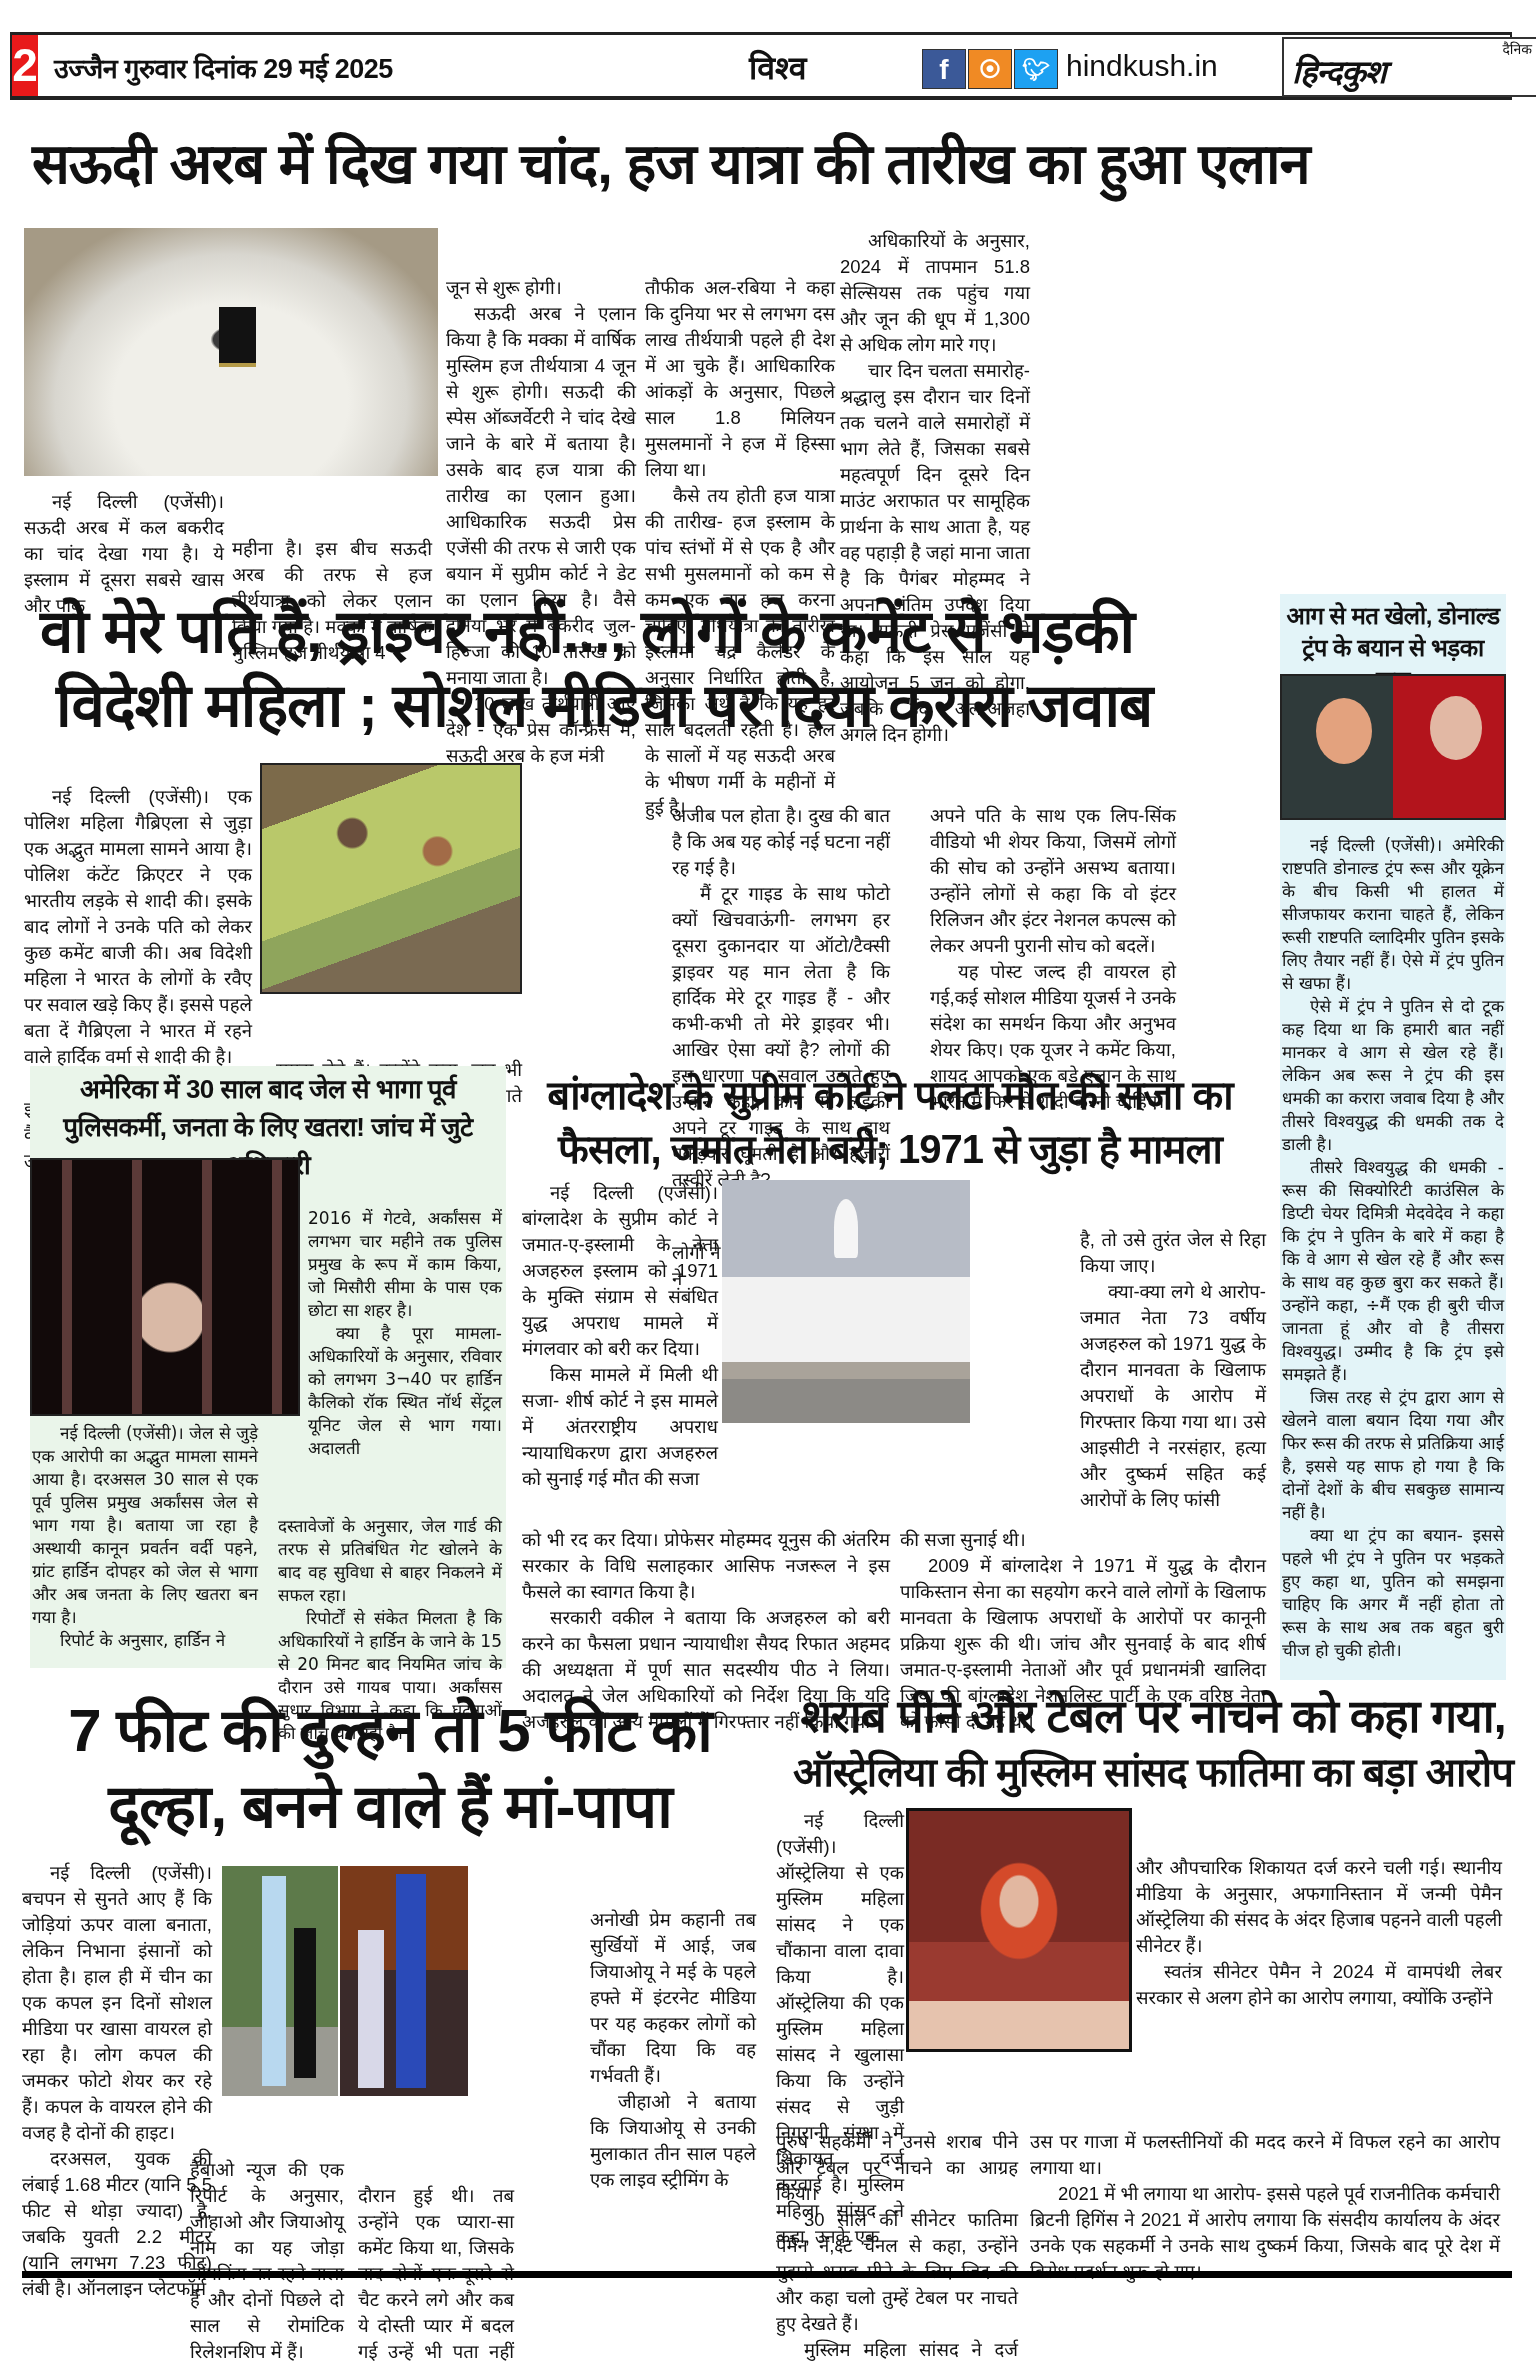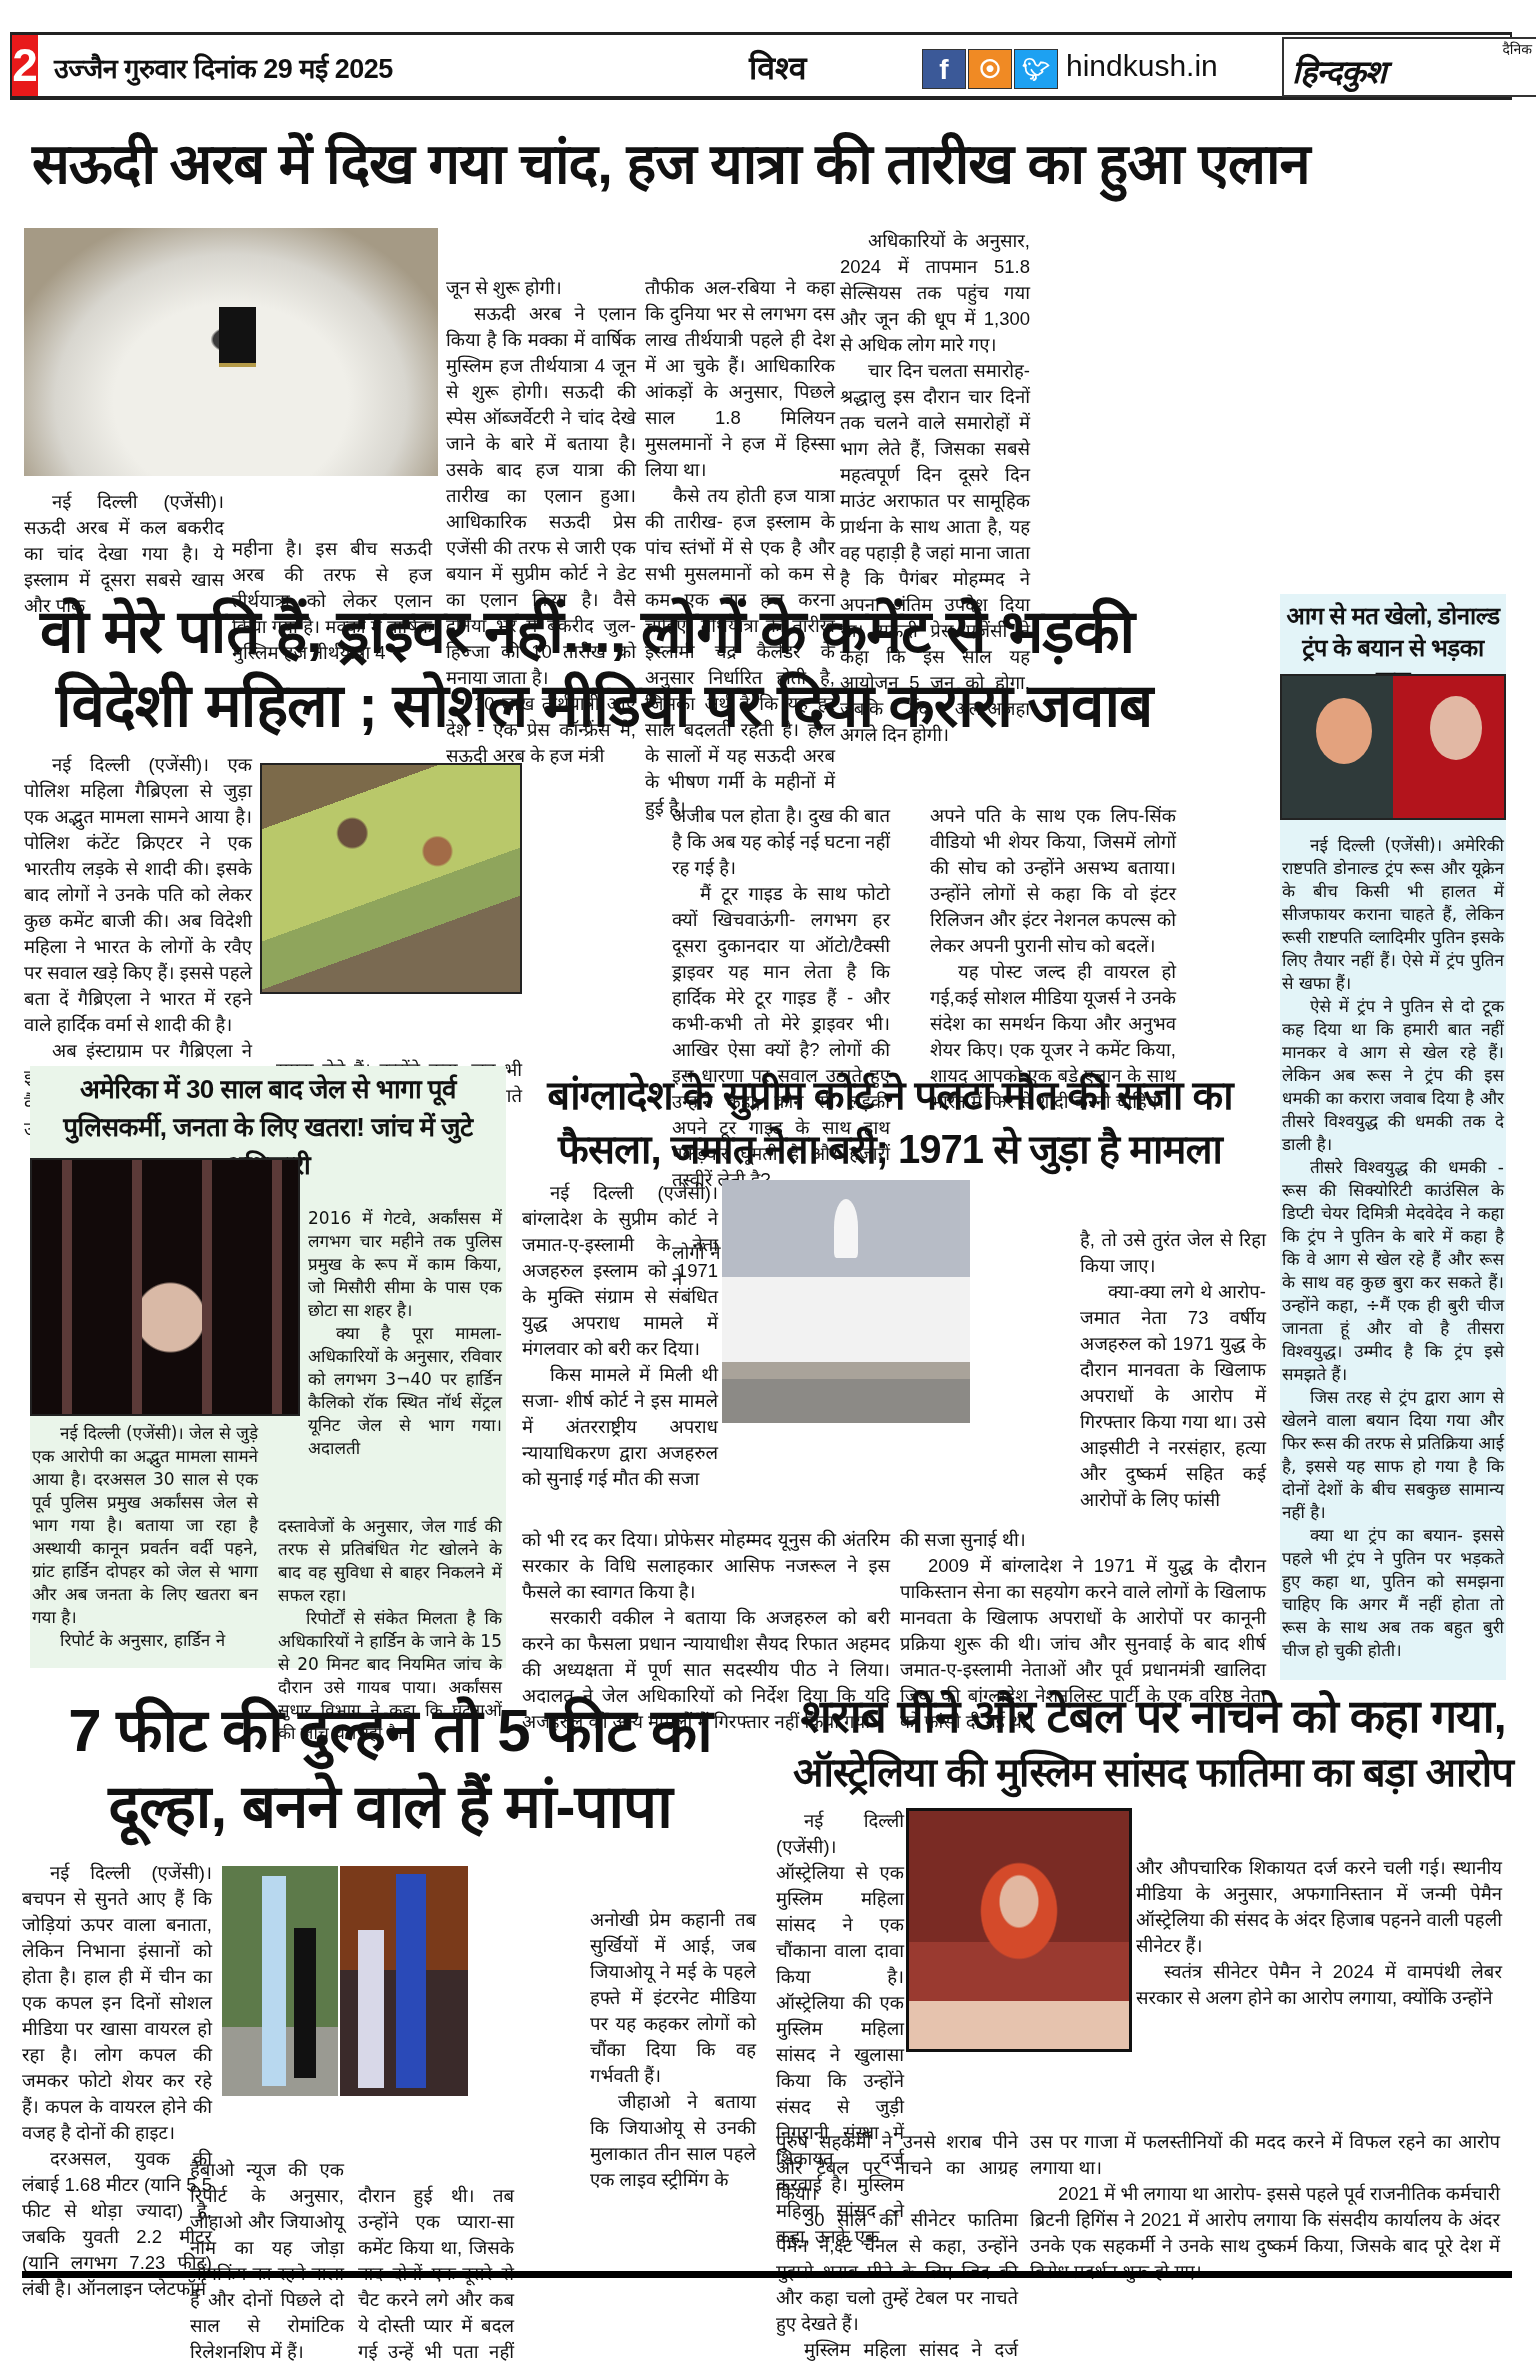--- a/index.html
+++ b/index.html
@@ -131,21 +131,21 @@
   <p>कैसे तय होती हज यात्रा की तारीख- हज इस्लाम के पांच स्तंभों में से एक है और सभी मुसलमानों को कम से कम एक बार हज करना चाहिए। तीर्थयात्रा की तारीख इस्लामी चंद्र कैलेंडर के अनुसार निर्धारित होती है, जिसका अर्थ है कि यह हर साल बदलती रहती है। हाल के सालों में यह सऊदी अरब के भीषण गर्मी के महीनों में हुई है।</p>
 </div>
 <div class="abs col" style="left:840px; top:228px; width:190px;">
   <p>अधिकारियों के अनुसार, 2024 में तापमान 51.8 सेल्सियस तक पहुंच गया और जून की धूप में 1,300 से अधिक लोग मारे गए।</p>
   <p>चार दिन चलता समारोह- श्रद्धालु इस दौरान चार दिनों तक चलने वाले समारोहों में भाग लेते हैं, जिसका सबसे महत्वपूर्ण दिन दूसरे दिन माउंट अराफात पर सामूहिक प्रार्थना के साथ आता है, यह वह पहाड़ी है जहां माना जाता है कि पैगंबर मोहम्मद ने अपना अंतिम उपदेश दिया था। सऊदी प्रेस एजेंसी ने कहा कि इस साल यह आयोजन 5 जून को होगा, जबकि ईद अल-अजहा अगले दिन होगी।</p>
 </div>
 
 <div class="abs hl" style="left:40px; top:596px; font-size:60px; line-height:72px;">वो मेरे पति हैं, ड्राइवर नहीं..., लोगों के कमेंट से भड़की</div>
 <div class="abs hl" style="left:56px; top:670px; font-size:60px; line-height:72px;">विदेशी महिला ; सोशल मीडिया पर दिया करारा जवाब</div>
 
-<div class="abs col" style="left:24px; top:752px; width:228px;">
+<div class="abs col" style="left:24px; top:784px; width:228px;">
   <p>नई दिल्ली (एजेंसी)। एक पोलिश महिला गैब्रिएला से जुड़ा एक अद्भुत मामला सामने आया है। पोलिश कंटेंट क्रिएटर ने एक भारतीय लड़के से शादी की। इसके बाद लोगों ने उनके पति को लेकर कुछ कमेंट बाजी की। अब विदेशी महिला ने भारत के लोगों के रवैए पर सवाल खड़े किए हैं। इससे पहले बता दें गैब्रिएला ने भारत में रहने वाले हार्दिक वर्मा से शादी की है।</p>
   <p>अब इंस्टाग्राम पर गैब्रिएला ने इस बात पर निराशा जताई है कि कैसे लोग अक्सर उनके पति को उनके टूर गाइड या ड्राइवर</p>
 </div>
 <div class="abs photo ph-couple" style="left:260px; top:763px; width:262px; height:231px;"></div>
 <div class="abs col" style="left:276px; top:1010px; width:246px;">
   <p class="noind">समझ लेते हैं। उन्होंने कहा, जब भी हम भारत में किसी नई जगह पर आते हैं, तो वह सबसे</p>
 </div>
 <div class="abs col" style="left:672px; top:756px; width:218px;">
   <p class="noind">अजीब पल होता है। दुख की बात है कि अब यह कोई नई घटना नहीं रह गई है।</p>
   <p>मैं टूर गाइड के साथ फोटो क्यों खिचवाऊंगी- लगभग हर दूसरा दुकानदार या ऑटो/टैक्सी ड्राइवर यह मान लेता है कि हार्दिक मेरे टूर गाइड हैं - और कभी-कभी तो मेरे ड्राइवर भी। आखिर ऐसा क्यों है? लोगों की इस धारणा पर सवाल उठाते हुए उन्होंने कहा, कौन सी लड़की अपने टूर गाइड के साथ हाथ पकड़कर घूमती है और हजारों तस्वीरें लेती है?</p>

